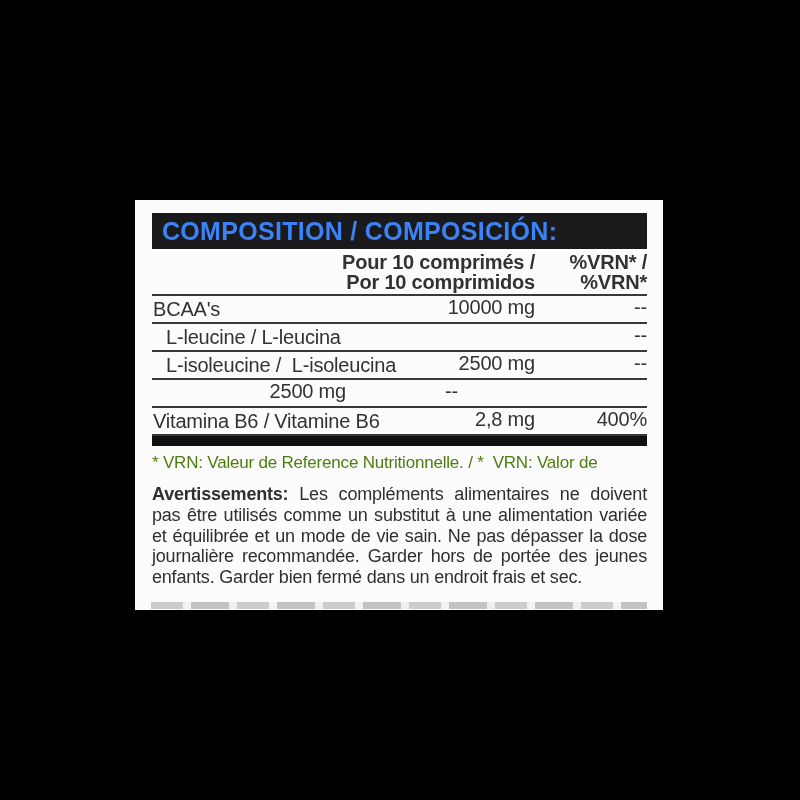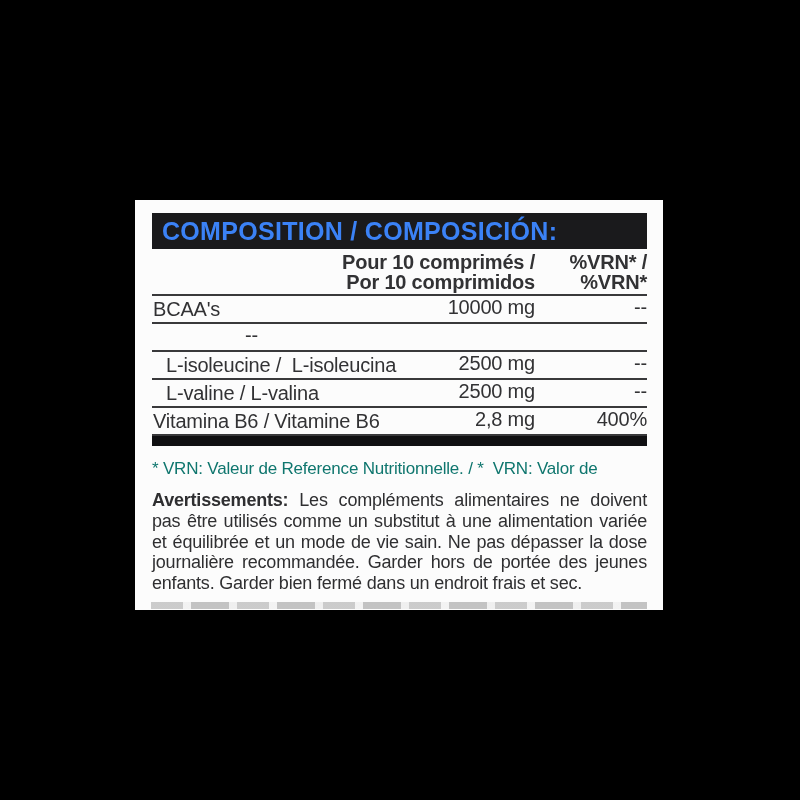--- a/index.html
+++ b/index.html
@@ -62,24 +62,24 @@
   }
   .trow:last-of-type { border-bottom: none; height: 29px; }
   .trow .c-name { padding-left: 1px; white-space: nowrap; }
   .trow.indent .c-name { padding-left: 14px; }
   .trow .c-amt, .trow .c-vrn { transform: translateY(-2px); white-space: nowrap; }
   .thick-bar {
     height: 10px;
     background: #101012;
   }
   .footnote {
-    margin-top: 12px;
+    margin-top: 6px;
     font-size: 17px;
     line-height: 21px;
-    color: #0f766e;
+    color: #4d7c0f;
     white-space: nowrap;
   }
   .warnings {
     margin-top: 11px;
     font-size: 18px;
     line-height: 20.8px;
     text-align: justify;
     color: #2f2f31;
   }
   .warnings b { letter-spacing: -0.2px; }
@@ -118,31 +118,31 @@
         </div>
       </div>
 
       <div class="trow">
         <div class="c-name">BCAA's</div>
         <div class="c-amt">10000 mg</div>
         <div class="c-vrn">--</div>
       </div>
 
       <div class="trow indent">
+        <div class="c-name">L-leucine / L-leucina</div>
         <div class="c-vrn">--</div>
       </div>
 
       <div class="trow indent">
         <div class="c-name">L-isoleucine / &nbsp;L-isoleucina</div>
         <div class="c-amt">2500 mg</div>
         <div class="c-vrn">--</div>
       </div>
 
       <div class="trow indent">
-        <div class="c-name">L-valine / L-valina</div>
         <div class="c-amt">2500 mg</div>
         <div class="c-vrn">--</div>
       </div>
 
       <div class="trow">
         <div class="c-name">Vitamina B6 / Vitamine B6</div>
         <div class="c-amt">2,8 mg</div>
         <div class="c-vrn">400%</div>
       </div>
 

